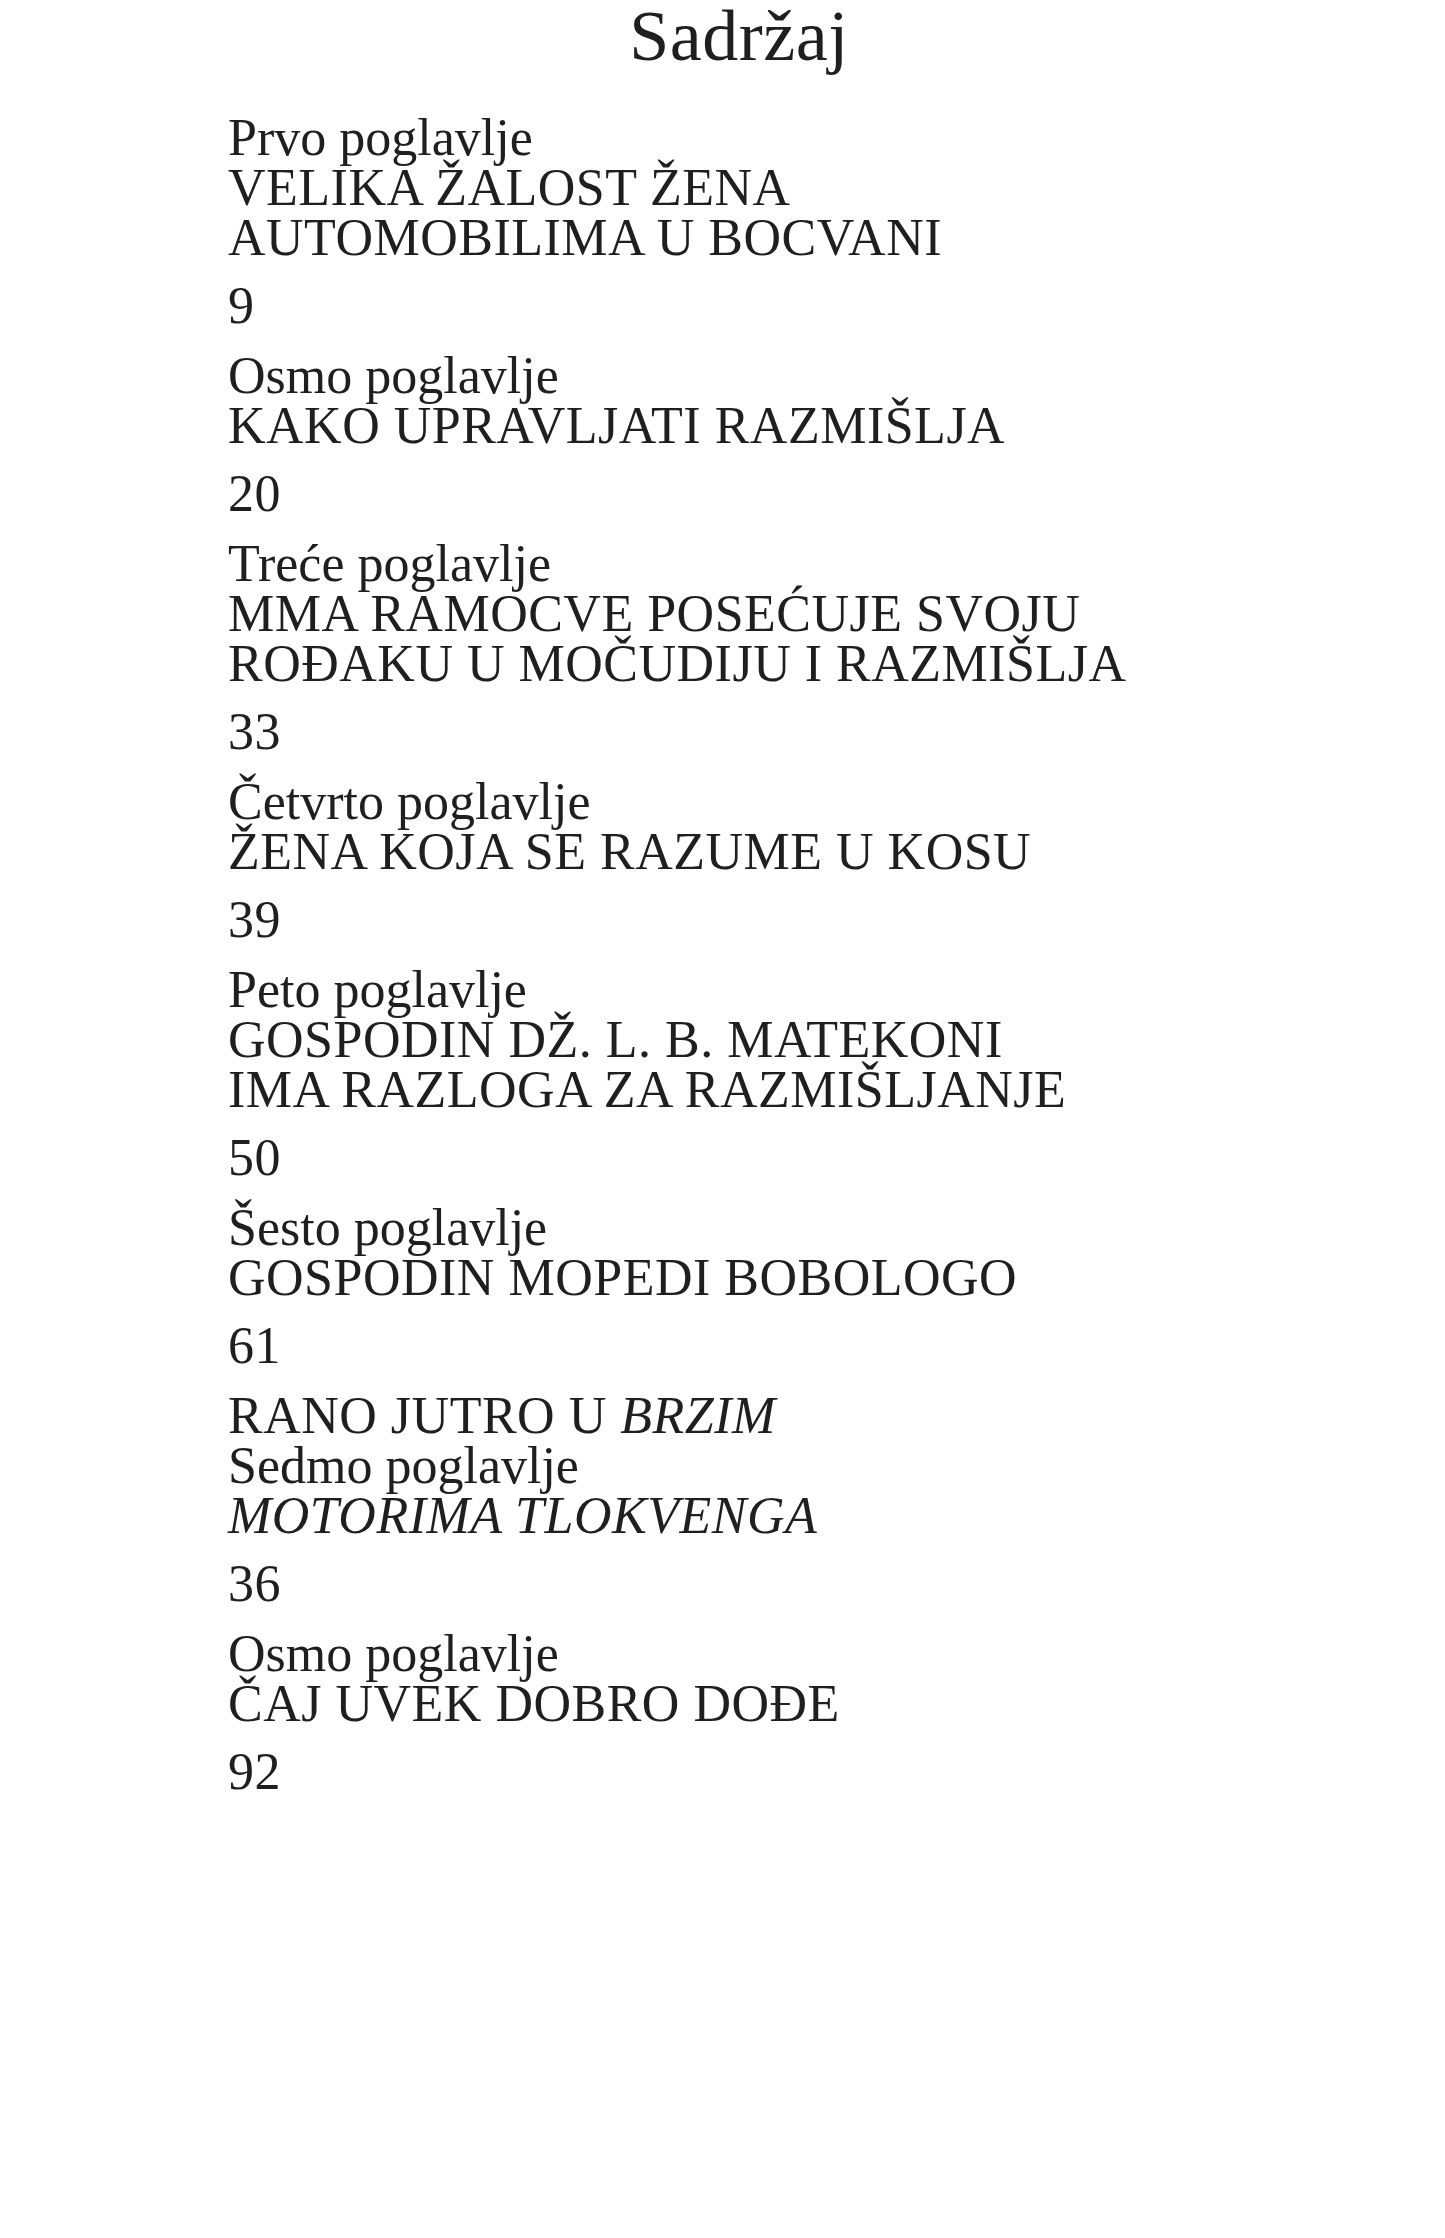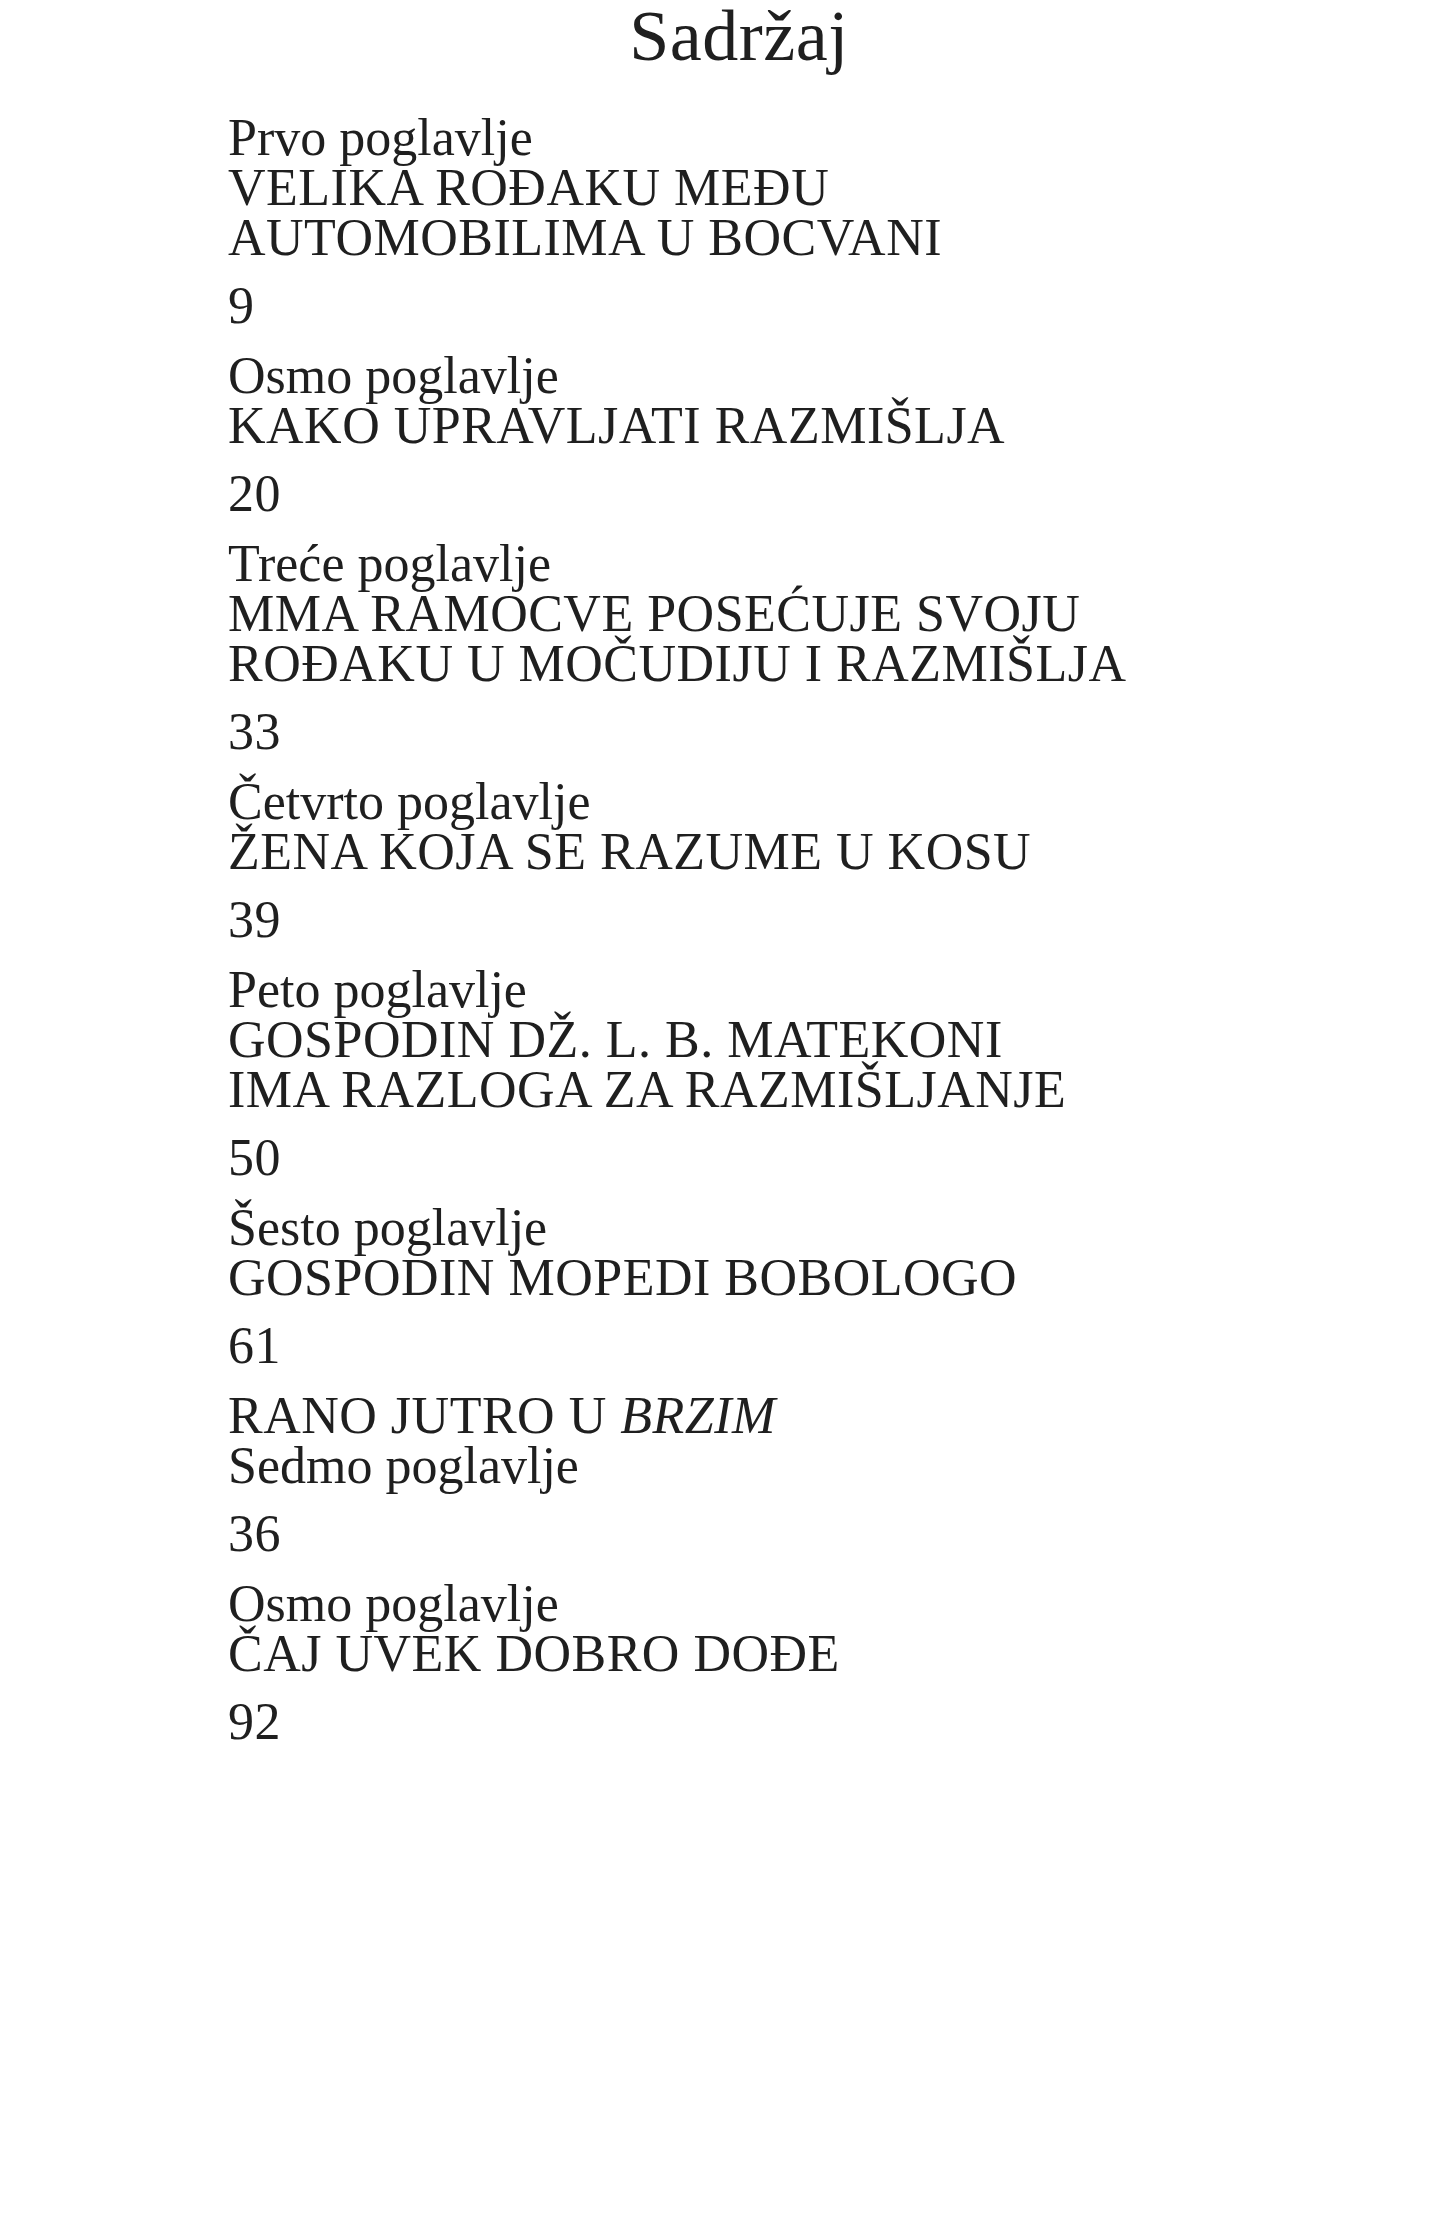--- a/index.html
+++ b/index.html
@@ -65,21 +65,21 @@
 
 <div class="page">
   <div class="content">
 
     <h1 class="doc-title">Sadržaj</h1>
 
     <div class="toc">
 
       <div class="entry">
         <div class="line chapter">Prvo poglavlje</div>
-        <div class="line caps">VELIKA ROĐAKU MEĐU</div>
+        <div class="line caps">VELIKA ŽALOST ŽENA</div>
         <div class="line caps dotline">
           <span class="titletext">AUTOMOBILIMA U BOCVANI</span>
           <span class="leader"></span>
           <span class="pagenum">9</span>
         </div>
       </div>
 
       <div class="entry">
         <div class="line chapter">Osmo poglavlje</div>
         <div class="line caps dotline">
@@ -124,20 +124,21 @@
           <span class="titletext">GOSPODIN MOPEDI BOBOLOGO</span>
           <span class="leader"></span>
           <span class="pagenum">61</span>
         </div>
       </div>
 
       <div class="entry">
         <div class="line caps"><span>RANO JUTRO U </span><span class="italic">BRZIM</span></div>
         <div class="line chapter">Sedmo poglavlje</div>
         <div class="line caps dotline">
+          <span class="titletext italic">MOTORIMA TLOKVENGA</span>
           <span class="leader"></span>
           <span class="pagenum">36</span>
         </div>
       </div>
 
       <div class="entry">
         <div class="line chapter">Osmo poglavlje</div>
         <div class="line caps dotline">
           <span class="titletext">ČAJ UVEK DOBRO DOĐE</span>
           <span class="leader"></span>

